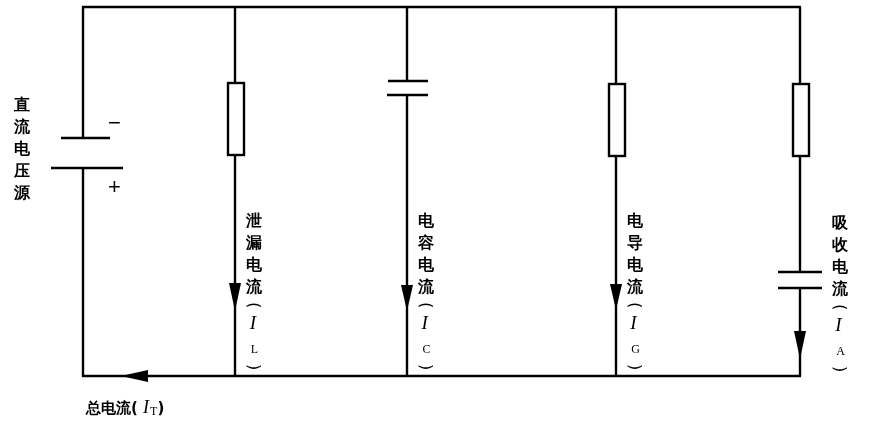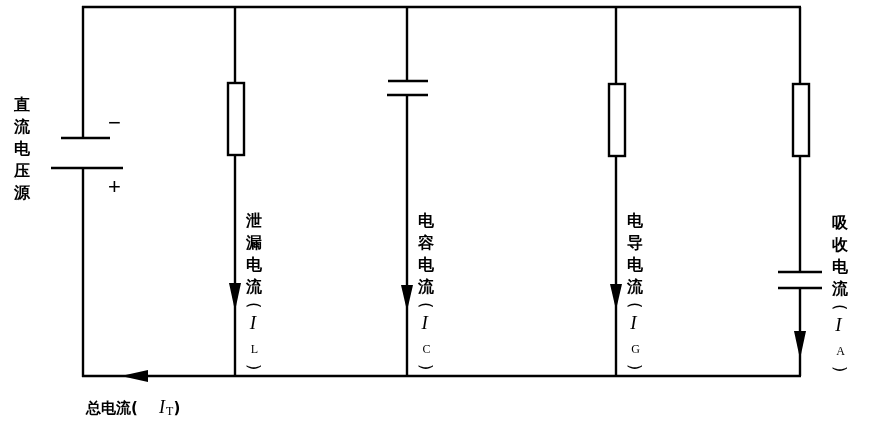--- a/index.html
+++ b/index.html
@@ -8,21 +8,21 @@
   svg.circuit { position:absolute; left:0; top:0; }
   .vlabel { position:absolute; display:flex; flex-direction:column; align-items:center;
             font-family:"DejaVu Sans", sans-serif; font-weight:bold; font-size:16px; line-height:22px; }
   .vlabel span { display:block; }
   .paren { font-weight:normal; font-size:16px; line-height:14px; transform:rotate(90deg); }
   .sym { font-family:"Liberation Serif", serif; font-style:italic; font-weight:normal; font-size:19px; line-height:22px; }
   .sym sub { font-style:normal; font-size:12px; vertical-align:-2px; margin-left:1px; }
   .sign { position:absolute; font-family:"Liberation Sans", sans-serif; font-size:22px; font-weight:normal; }
   .total { position:absolute; left:86px; top:396px; font-family:"DejaVu Sans", sans-serif;
            font-weight:bold; font-size:15px; white-space:nowrap; }
-  .total .sym { font-size:18px;margin-left:16px; }
+  .total .sym { font-size:18px; }
 </style>
 </head>
 <body>
 
 <svg class="circuit" width="874" height="428" viewBox="0 0 874 428">
   <g stroke="#000" stroke-width="2.4" fill="none">
 
     <line x1="82" y1="7" x2="801" y2="7"></line>
     <line x1="83" y1="6" x2="83" y2="138"></line>
     <line x1="83" y1="168" x2="83" y2="377"></line>

